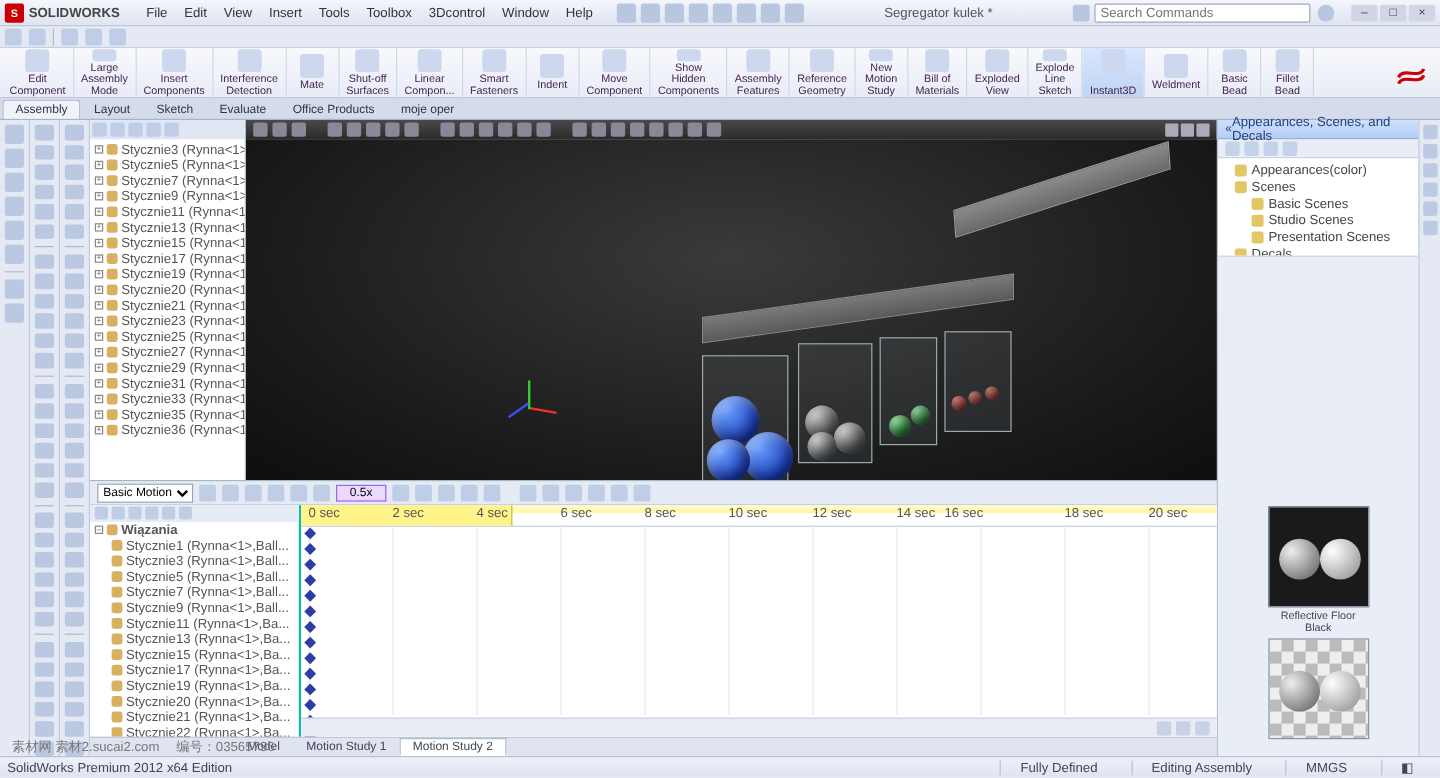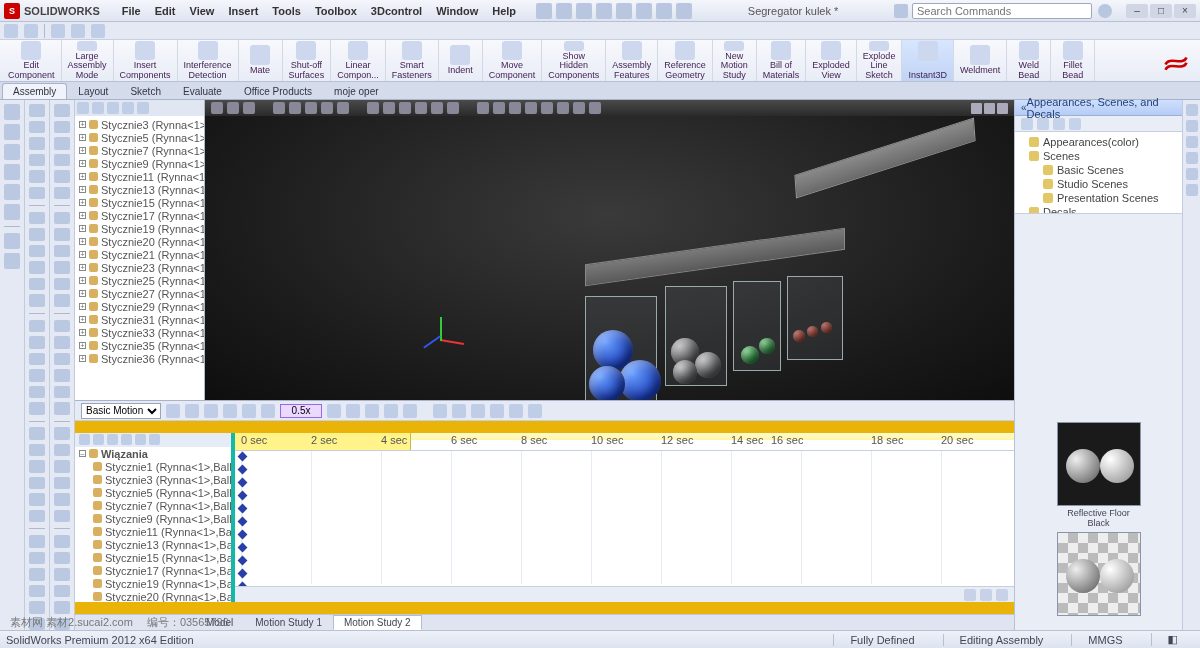--- a/index.html
+++ b/index.html
@@ -2,21 +2,21 @@
 <html><head>
 <meta charset="utf-8">
 <style>
 * { margin: 0; padding: 0; box-sizing: border-box; font-family: "Segoe UI", Tahoma, sans-serif; font-size: 11px; user-select: none; }
 body { width: 1200px; height: 648px; background: #e8eaf2; overflow: hidden; position: relative; }
 
 
 .titlebar { height: 22px; background: linear-gradient(#f4f6fc,#dfe4f0); display: flex; align-items: center; padding: 0 4px; border-bottom: 1px solid #b8c0d4; }
 .titlebar .logo { width: 16px; height: 16px; background: #c00; border-radius: 2px; margin-right: 4px; display:flex;align-items:center;justify-content:center;color:#fff;font-size:9px;font-weight:bold;}
 .titlebar .brand { font-weight: bold; color: #444; margin-right: 16px; }
-.titlebar .menu { display: flex; gap: 2px; font-weight: bold; }
+.titlebar .menu { display: flex; gap: 2px; }
 .titlebar .menu span { padding: 2px 6px; color: #333; cursor: default; }
 .titlebar .qat { display:flex; gap:4px; margin-left: 14px; }
 .titlebar .qat i { width:16px;height:16px;background:#b8c6e0;border-radius:2px;display:block;}
 .titlebar .doc { flex:1; text-align:center; color:#555; }
 .titlebar .search { width:180px;height:16px;background:#fff;border:1px solid #a0a8c0;border-radius:2px;padding:0 4px;color:#888;}
 .titlebar .winbtns { display:flex; gap:2px; margin-left:8px;}
 .titlebar .winbtns i{width:22px;height:14px;background:#d0d6e4;border-radius:2px;display:flex;align-items:center;justify-content:center;font-style:normal;color:#444;font-size:10px;}
 
 
 .quickrow{height:18px;background:#e4e9f4;display:flex;align-items:center;padding:0 4px;gap:6px;border-bottom:1px solid #c8d0e0;}
@@ -76,27 +76,27 @@
 .bin2{left:460px;top:170px;width:62px;height:100px;}
 .bin3{left:528px;top:165px;width:48px;height:90px;}
 .bin4{left:582px;top:160px;width:56px;height:84px;}
 .ball{position:absolute;border-radius:50%;box-shadow:inset -4px -5px 10px rgba(0,0,0,.45),inset 4px 5px 8px rgba(255,255,255,.35);}
 .b-blue{background:radial-gradient(circle at 32% 30%,#6aa0ff,#1a3db8 70%);}
 .b-grey{background:radial-gradient(circle at 32% 30%,#b6b6b8,#55565a 70%);}
 .b-green{background:radial-gradient(circle at 32% 30%,#6cd07a,#1a7a30 70%);}
 .b-red{background:radial-gradient(circle at 32% 30%,#e86a5a,#8a1c12 70%);}
 
 
-.motion{height:230px;background:#eab308;border-top:1px solid #a8b2c8;display:flex;flex-direction:column;gap:12px;}
+.motion{height:230px;background:#86efac;border-top:1px solid #a8b2c8;display:flex;flex-direction:column;}
 .motion .mtbar{height:20px;background:#e6eaf4;display:flex;align-items:center;gap:5px;padding:0 6px;border-bottom:1px solid #c8d0e0;}
 .motion .mtbar select{font-size:10px;height:16px;border:1px solid #9aa5bc;background:#fff;}
 .motion .mtbar i{width:14px;height:14px;background:#c0cde6;border-radius:2px;}
 .motion .mtbar input{width:42px;height:14px;font-size:10px;border:1px solid #96e;background:#ecd9ff;text-align:center;}
 .motion .body{flex:1;display:flex;min-height:0;}
-.motion .treecol{width:160px;border-right:4px solid #14b8a6;background:#fff;overflow:hidden;}
+.motion .treecol{width:176px;border-right:2px solid #14b8a6;background:#fff;overflow:hidden;}
 .motion .treecol .hdr{height:14px;background:#e6ecf6;display:flex;gap:3px;padding:1px 4px;}
 .motion .treecol .hdr i{width:11px;height:11px;background:#c0cde6;border-radius:2px;}
 .motion .treecol .rows{overflow:hidden;}
 .motion .timearea{flex:1;position:relative;overflow:hidden;background:#fff;}
 .ruler{height:18px;background:linear-gradient(#fffbcc,#fff6a8 40%,#fff 40%);border-bottom:1px solid #c8d0e0;position:relative;font-size:9px;color:#555;padding-left:31px;}
 .ruler .yl{position:absolute;left:0;top:0;height:100%;width:176px;background:#fff38a;border-right:1px solid #c8b850;}
 .ruler .tick{position:absolute;top:1px;}
 .grid{position:absolute;top:18px;bottom:18px;left:0;right:0;}
 .gcol{position:absolute;top:0;bottom:0;border-left:1px solid #e6eaf2;}
 .keys{position:absolute;left:0;top:18px;}
@@ -275,21 +275,21 @@
     <div class="rgroup sel">
       <i></i>
       <span class="lbl">Instant3D</span>
     </div>
     <div class="rgroup">
       <i></i>
       <span class="lbl">Weldment</span>
     </div>
     <div class="rgroup">
       <i></i>
-      <span class="lbl">Weld
+      <span class="lbl">Basic
 Bead</span>
     </div>
     <div class="rgroup">
       <i></i>
       <span class="lbl">Fillet
 Bead</span>
     </div>
     <span class="swlogo">
     <svg viewBox="0 0 32 32">
         <path d="M4 20 C8 10 24 22 28 12" stroke="#c00" stroke-width="3" fill="none"></path>

